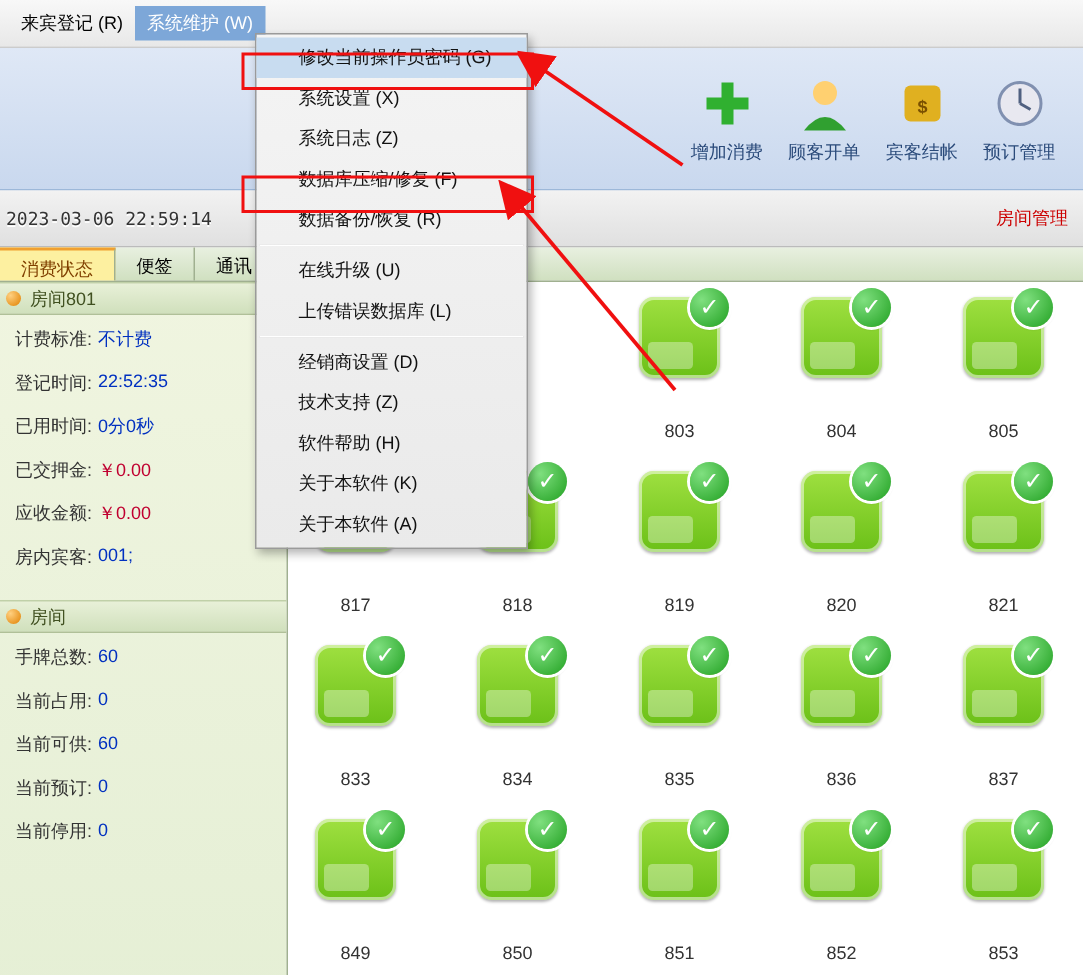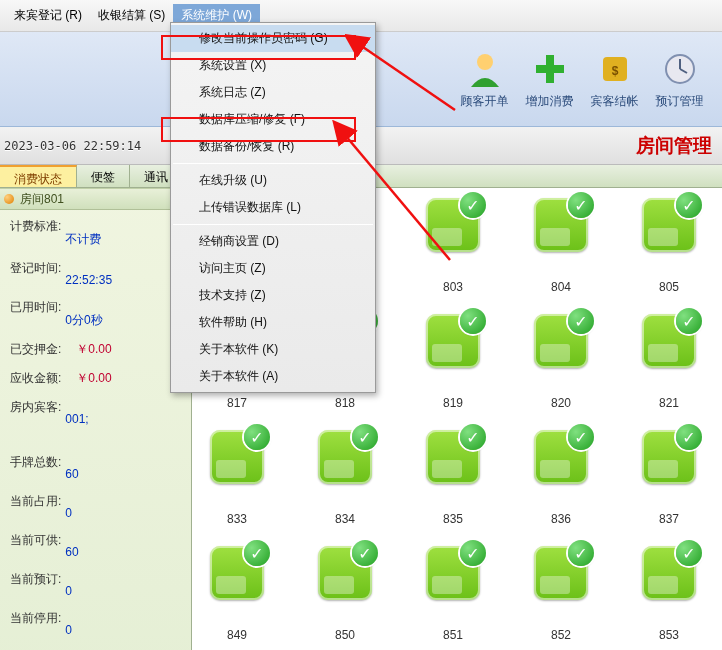--- a/index.html
+++ b/index.html
@@ -9,80 +9,79 @@
 .menubar .item { padding: 3px 8px; cursor: default; }
 .menubar .item.active { background: #7da7d8; color: #fff; }
 
 .toolbar { height: 95px; background: linear-gradient(#dfe8f6,#c9d8ee); display: flex; justify-content: flex-end; padding-right: 10px; border-bottom: 1px solid #9db8d9; }
 .tb-btn { width: 65px; display: flex; flex-direction: column; align-items: center; justify-content: center; gap: 4px; }
 .tb-icon { width: 40px; height: 40px; display:flex; align-items:center; justify-content:center; }
 .tb-lbl { color: #2a4a7a; text-align:center; }
 
 .header-strip { height: 38px; background: linear-gradient(#f2f2f2,#e0e0e0); border-bottom: 1px solid #bbb; display:flex; align-items:center; justify-content:space-between; padding:0 10px 0 4px;}
 .ts { color:#333; text-shadow: 0 1px 0 #fff; font-family: monospace; }
-.section-title { color:#c00; font-size:19px; font-weight:bold; }
+.section-title { color:#c00; font-size:12px; font-weight:normal; }
 
 .tabs { height: 23px; background: linear-gradient(#e8f0e0,#d0e0c0); display:flex; border-bottom:1px solid #a0b090; }
 .tab { padding: 4px 14px 0; border-right:1px solid #a0b090; cursor:default; }
 .tab.active { background:#fdf0a0; border-top:2px solid #f0a030; color:#804000;}
 .gap-filler { flex:1; }
 
 .main { display:flex; height: calc(650px - 22px - 95px - 22px - 23px); }
 .sidebar { width: 192px; background: linear-gradient(#f0f5e0,#e5efd5); border-right:1px solid #a0b090; padding: 0; overflow:hidden;}
 .panel-head { height: 22px; background: linear-gradient(#e8f0d8,#d0e0bc); border-top:1px solid #c0d0a8; border-bottom:1px solid #b0c098; display:flex; align-items:center; padding-left:4px; color:#405020;}
 .bullet { width:10px; height:10px; border-radius:50%; background: radial-gradient(circle at 30% 30%, #ffd080, #e08000); margin-right:6px; }
 .panel-body { padding: 8px 10px; }
 .row { display:flex; margin-bottom: 12px; }
 .row .lbl { color:#333; }
-.row .val { color:#0030c0; margin-left: 4px; margin-top: 13px;}
-.row .valr { color:#c00030; margin-left: 15px;}
+.row .val { color:#0030c0; margin-left: 4px;}
+.row .valr { color:#c00030; margin-left: 4px;}
 
 .roomgrid { flex:1; background:#fff; padding: 10px 0 0 6px; overflow:auto; }
 .grid-row { display:flex; gap:38px; margin-bottom: 20px; padding-left: 4px;}
 .room { display:flex; flex-direction:column; align-items:center; width:70px; }
 .room-icon { width:54px; height:54px; border-radius:10px; background:linear-gradient(#9fe040,#6bc018); position:relative; box-shadow: inset 0 0 0 2px rgba(255,255,255,0.5), 0 1px 2px rgba(0,0,0,0.3); }
 .room-icon::after { content:""; position:absolute; left:6px; bottom:6px; width:30px; height:18px; background: rgba(255,255,255,0.35); border-radius:3px; }
 .badge { position:absolute; right:-6px; top:-6px; width:26px; height:26px; border-radius:50%; background:radial-gradient(circle at 30% 30%, #80e080, #20a020); display:flex; align-items:center; justify-content:center; color:#fff; font-size:16px; box-shadow:0 0 0 2px #fff, 0 1px 2px rgba(0,0,0,0.4);}
 .room-lbl { margin-top:28px; color:#333; }
 
-.dropmenu { position:absolute; left:170px; top:22px; width:206px; background:linear-gradient(#f4f4f4,#eaeaea); border:1px solid #9a9a9a; box-shadow: 2px 3px 6px rgba(0,0,0,0.3); z-index:50; padding: 2px 0;}
+.dropmenu { position:absolute; left:170px; top:22px; width:182px; background:linear-gradient(#f4f4f4,#eaeaea); border:1px solid #9a9a9a; box-shadow: 2px 3px 6px rgba(0,0,0,0.3); z-index:50; padding: 2px 0;}
 .dropmenu .mi { padding: 5px 10px 5px 28px; color:#111; cursor:default; position:relative;}
 .dropmenu .mi.hover { background:#c8dcf0; }
 .dropmenu .sep { height:1px; background:#bbb; margin:3px 2px; border-bottom:1px solid #fff;}
 
 .callout { position:absolute; border:2px solid #f01010; pointer-events:none; z-index:60;}
 .arrow-svg { position:absolute; z-index:55; pointer-events:none;}
 </style>
 </head>
 <body>
 
 <div class="menubar">
   <div class="item">来宾登记 (R)</div>
-  <div class="item">收银结算 (S)</div>
   <div class="item active">系统维护 (W)</div>
 </div>
 
 <div class="toolbar">
+  <div class="tb-btn">
+    <div class="tb-icon">
+      <svg width="40" height="40">
+          <rect x="16" y="6" width="8" height="28" fill="#30b030"></rect>
+          <rect x="6" y="16" width="28" height="8" fill="#30b030"></rect>
+        </svg>
+    </div>
+    <div class="tb-lbl">增加消费</div>
+  </div>
   <div class="tb-btn">
     <div class="tb-icon">
       <svg width="40" height="40">
           <circle cx="20" cy="13" r="8" fill="#ffd070"></circle>
           <path d="M6 38 Q20 20 34 38 Z" fill="#30a030"></path>
         </svg>
     </div>
     <div class="tb-lbl">顾客开单</div>
-  </div>
-  <div class="tb-btn">
-    <div class="tb-icon">
-      <svg width="40" height="40">
-          <rect x="16" y="6" width="8" height="28" fill="#30b030"></rect>
-          <rect x="6" y="16" width="28" height="8" fill="#30b030"></rect>
-        </svg>
-    </div>
-    <div class="tb-lbl">增加消费</div>
   </div>
   <div class="tb-btn">
     <div class="tb-icon">
       <svg width="40" height="40">
           <rect x="8" y="8" width="24" height="24" rx="4" fill="#e0b020"></rect>
           <text x="20" y="26" text-anchor="middle" fill="#7a5000" font-size="18" font-weight="bold">$</text>
         </svg>
     </div>
     <div class="tb-lbl">宾客结帐</div>
   </div>
@@ -135,20 +134,24 @@
         </div>
       <div class="row">
           <span class="lbl">应收金额:</span>
           <span class="valr">￥0.00</span>
         </div>
       <div class="row">
           <span class="lbl">房内宾客:</span>
           <span class="val">001;</span>
         </div>
     </div>
+    <div class="panel-head">
+        <span class="bullet"></span>
+        <span>房间</span>
+      </div>
     <div class="panel-body">
       <div class="row">
           <span class="lbl">手牌总数:</span>
           <span class="val">60</span>
         </div>
       <div class="row">
           <span class="lbl">当前占用:</span>
           <span class="val">0</span>
         </div>
       <div class="row">
@@ -290,21 +293,20 @@
   <div class="mi hover">修改当前操作员密码 (G)</div>
   <div class="mi">系统设置 (X)</div>
   <div class="mi">系统日志 (Z)</div>
   <div class="mi">数据库压缩/修复 (F)</div>
   <div class="mi">数据备份/恢复 (R)</div>
   <div class="sep"></div>
   <div class="mi">在线升级 (U)</div>
   <div class="mi">上传错误数据库 (L)</div>
   <div class="sep"></div>
   <div class="mi">经销商设置 (D)</div>
-  <div class="mi">访问主页 (Z)</div>
   <div class="mi">技术支持 (Z)</div>
   <div class="mi">软件帮助 (H)</div>
   <div class="mi">关于本软件 (K)</div>
   <div class="mi">关于本软件 (A)</div>
 </div>
 
 <div class="callout" style="left:161px; top:35px; width:195px; height:25px;"></div>
 <div class="callout" style="left:161px; top:117px; width:195px; height:25px;"></div>
 
 <svg class="arrow-svg" style="left:345px; top:30px;" width="120" height="90">

